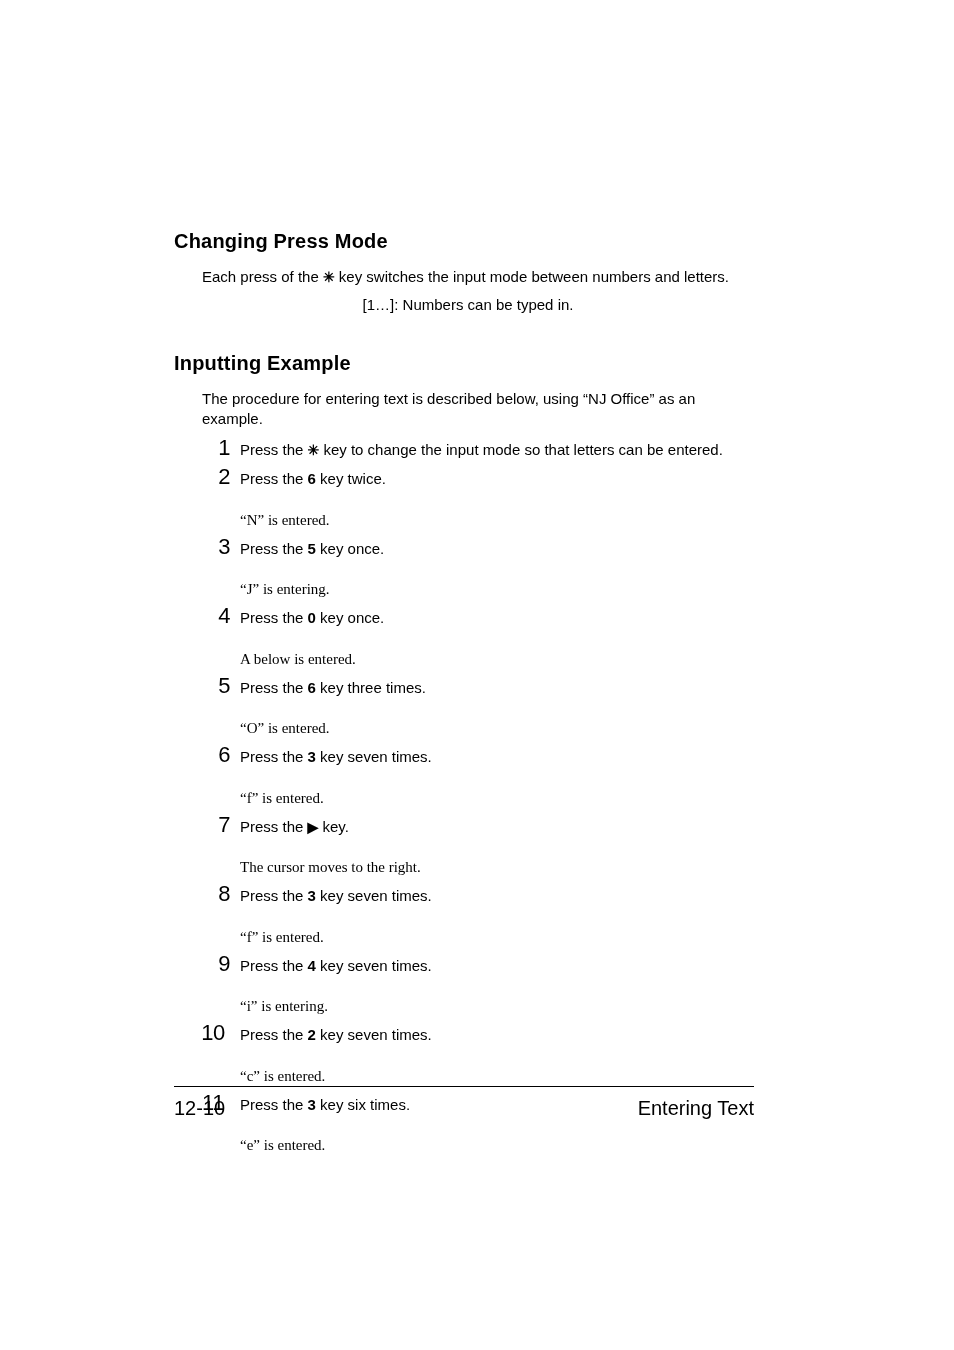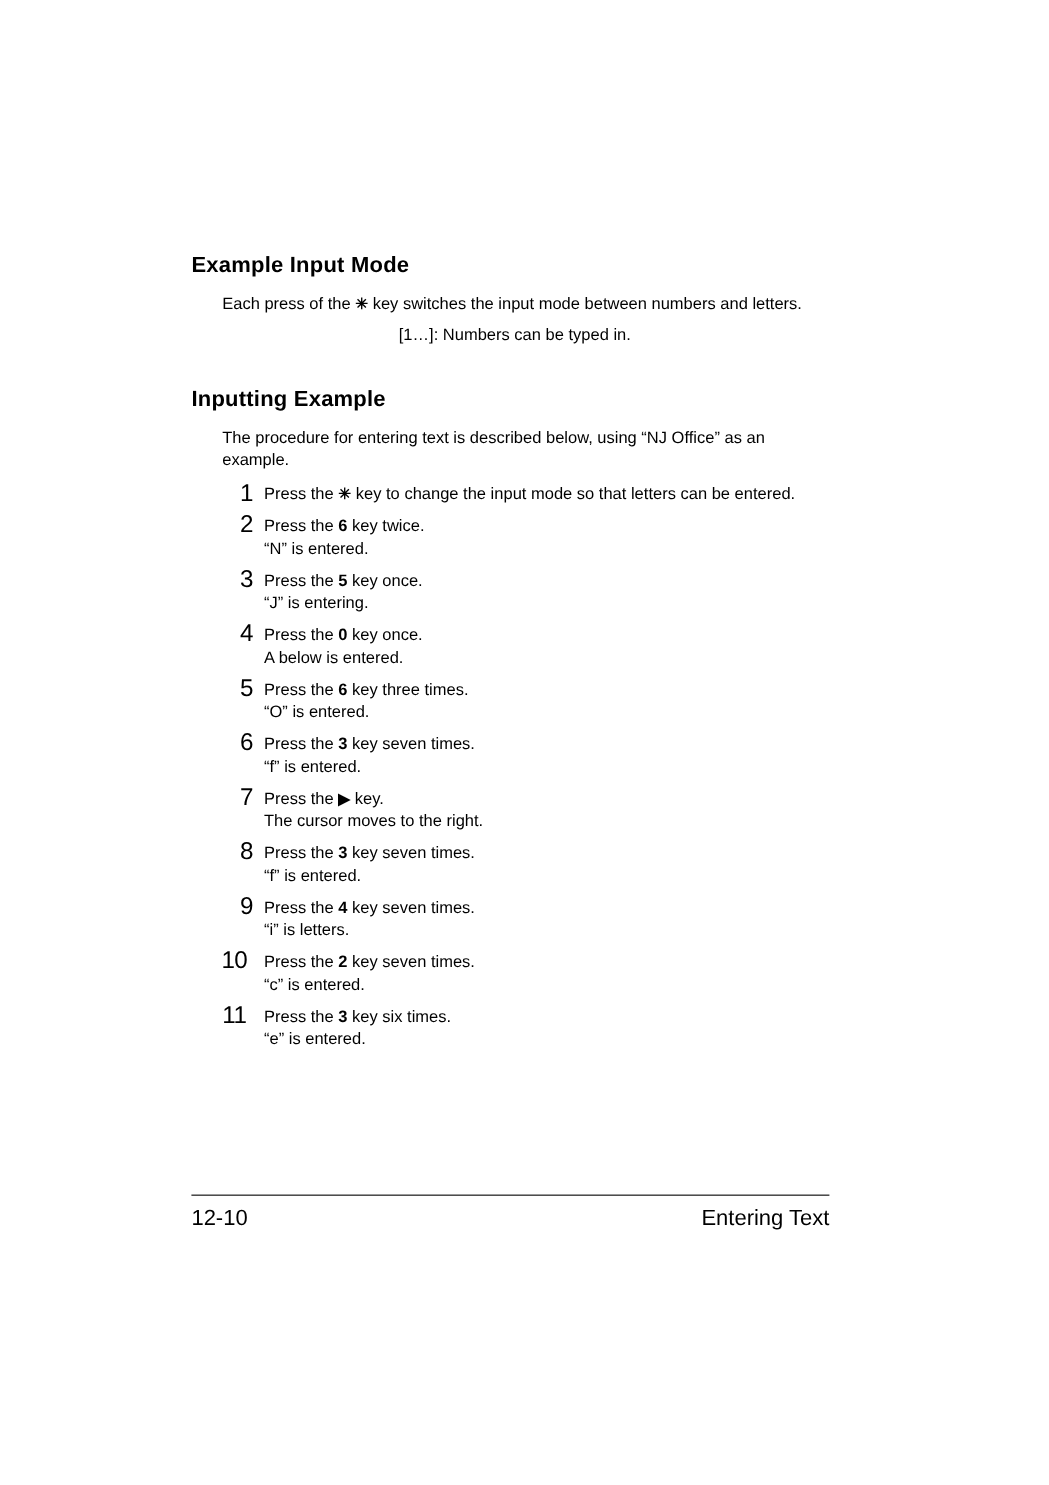--- a/index.html
+++ b/index.html
@@ -66,21 +66,22 @@
     margin-left: -6px;
     text-align: center;
   }
   .step-body {
     font-size: 15px;
     line-height: 1.35;
     padding-top: 3px;
   }
   .step-body .line2 {
     display: block;
-    margin-top: 0;
+    margin-top: 20px;
+    font-family: Liberation Serif, serif;
   }
   .bold {
     font-weight: 700;
   }
   .glyph {
     display: inline-block;
     font-weight: 600;
     font-size: 14px;
     vertical-align: baseline;
   }
@@ -101,21 +102,21 @@
     font-size: 20px;
   }
 </style>
 </head>
 <body>
 
 <div class="page">
   <div class="content">
 
     <div class="section-block">
-      <h2 class="section">Example Input Mode</h2>
+      <h2 class="section">Changing Press Mode</h2>
       <p class="para">
         <span>Each press of the </span><span class="glyph">✳</span><span> key switches the input mode between numbers and letters.</span>
       </p>
       <p class="note">[1…]: Numbers can be typed in.</p>
     </div>
 
     <div class="section-block">
       <h2 class="section">Inputting Example</h2>
       <p class="para">The procedure for entering text is described below, using “NJ Office” as an example.</p>
 
@@ -181,21 +182,21 @@
           <div class="step-body">
             <span>Press the </span><span class="bold">3</span><span> key seven times.</span>
             <span class="line2">“f” is entered.</span>
           </div>
         </div>
 
         <div class="step">
           <div class="step-num">9</div>
           <div class="step-body">
             <span>Press the </span><span class="bold">4</span><span> key seven times.</span>
-            <span class="line2">“i” is letters.</span>
+            <span class="line2">“i” is entering.</span>
           </div>
         </div>
 
         <div class="step">
           <div class="step-num two-digit">10</div>
           <div class="step-body">
             <span>Press the </span><span class="bold">2</span><span> key seven times.</span>
             <span class="line2">“c” is entered.</span>
           </div>
         </div>

